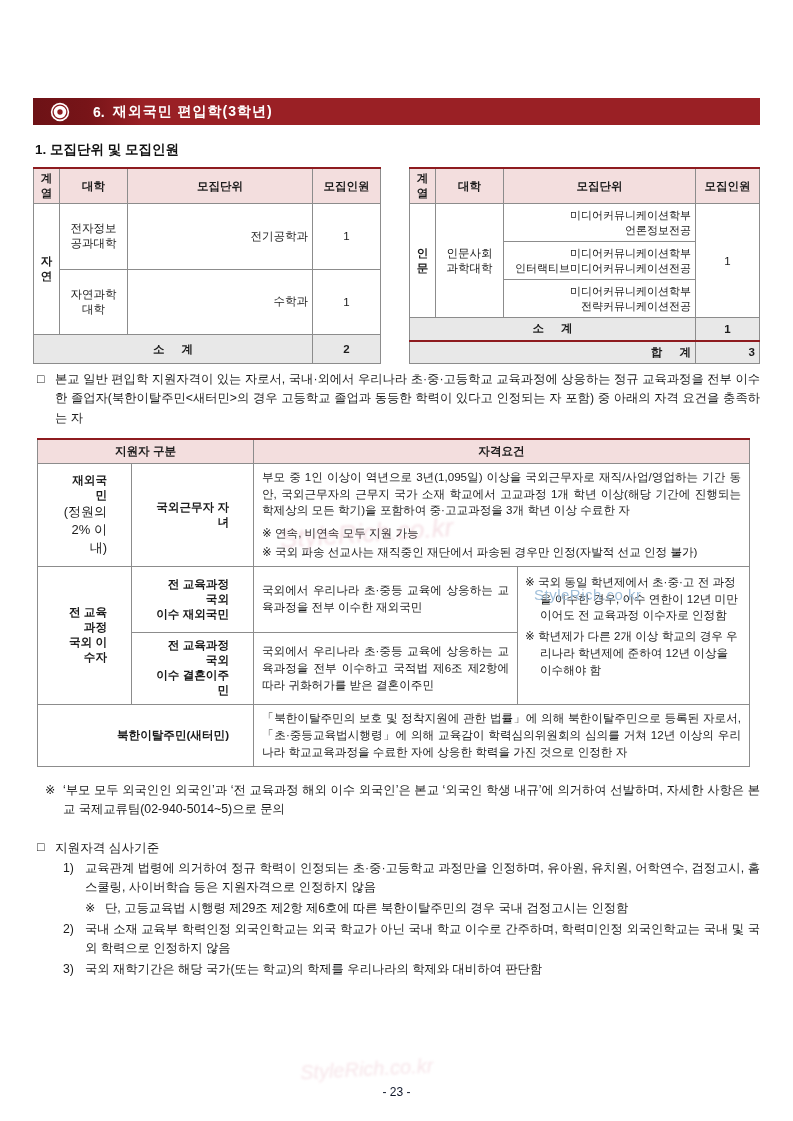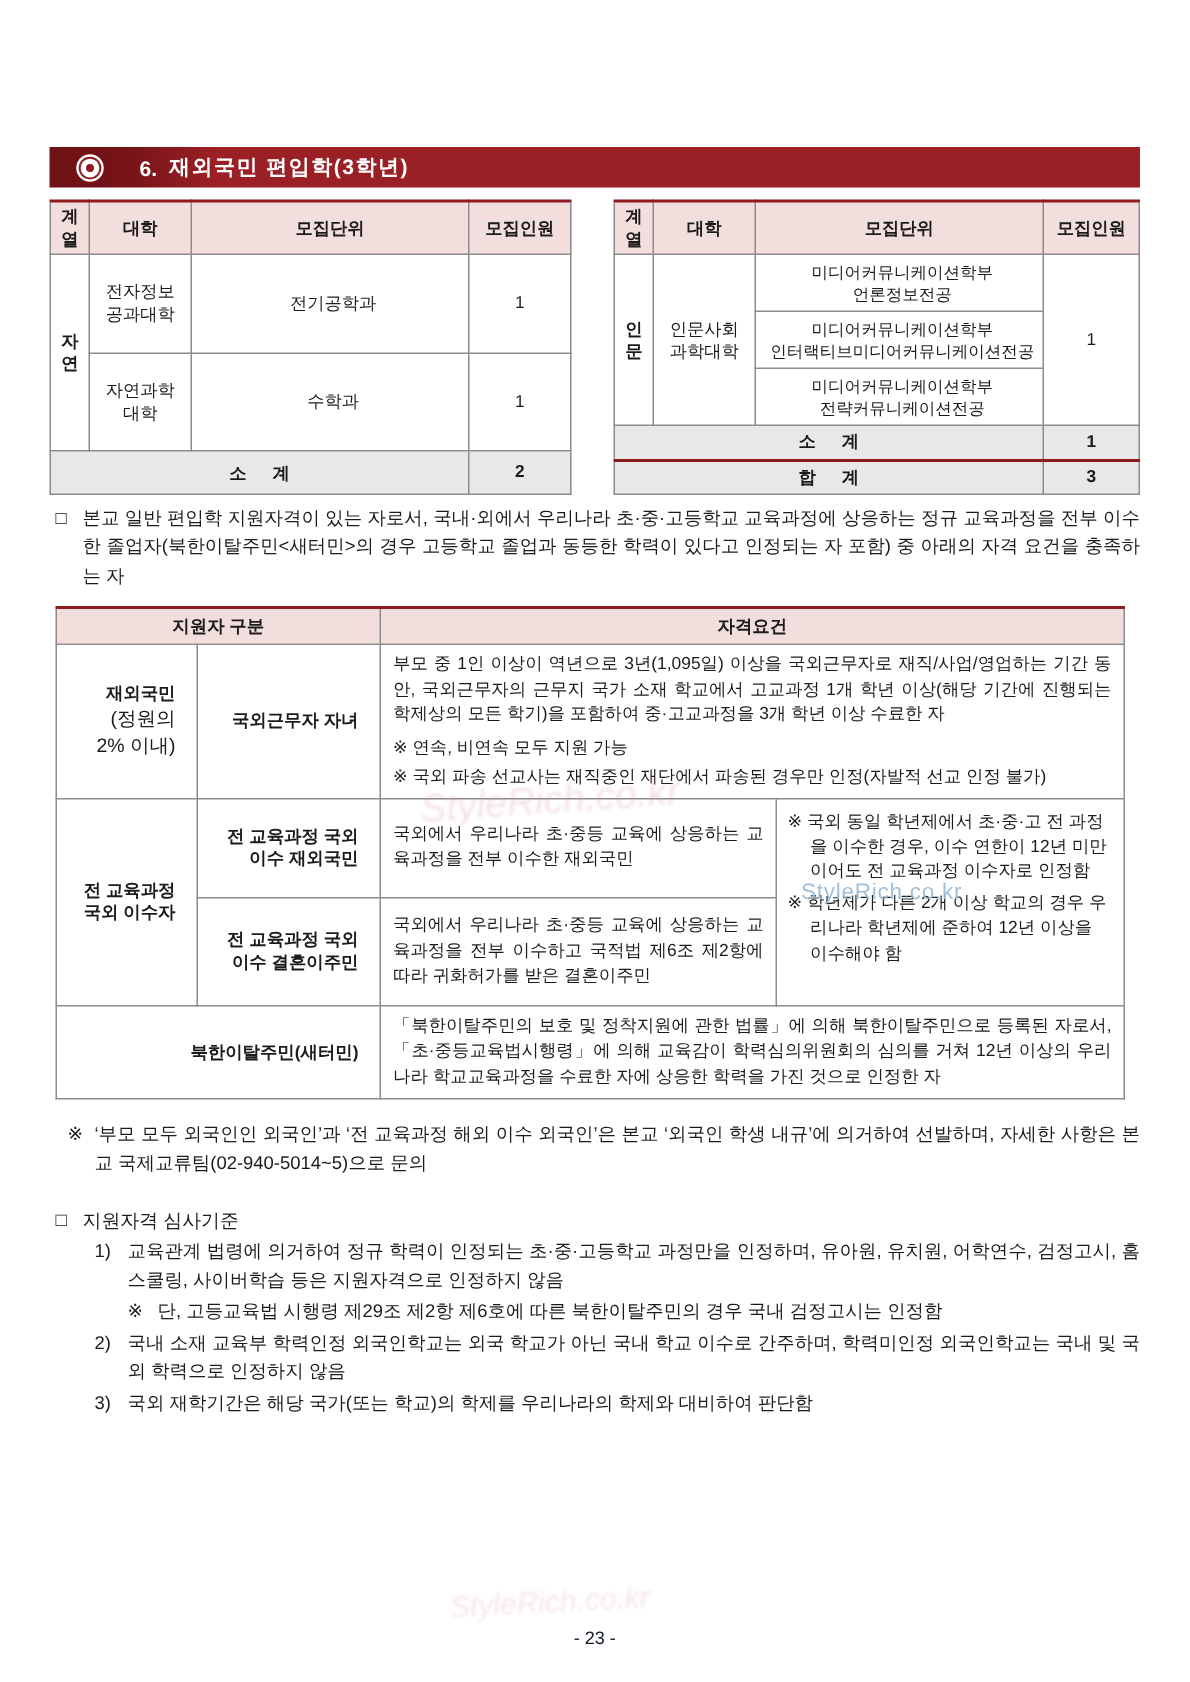--- a/index.html
+++ b/index.html
@@ -22,31 +22,31 @@
   .bullet-para { display:flex; margin:6px 0 0 4px; }
   .bullet-para .marker { flex:0 0 18px; }
   .bullet-para .ptext { flex:1; }
   .bold { font-weight:bold; }
 
   
   .tables-row { display:flex; justify-content:space-between; margin-top:8px; }
   table.t1 { border-collapse:collapse; border-top:2.5px solid #8e1b1f; font-size:11.5px; table-layout:fixed; }
   table.t1 th, table.t1 td { border:1px solid #8c8c8c; text-align:center; vertical-align:middle; padding:2px 4px; }
   table.t1 thead th { background:#f3dede; font-weight:bold; height:30px; }
-  table.t1 td.left { text-align:center; padding-left:8px;font-family:Liberation Serif, serif; }
+  table.t1 td.left { text-align:right; padding-left:8px;font-family:Liberation Serif, serif; }
   table.t1 tr.sum td { background:#e8e8e8; font-weight:bold; height:23px; }
   table.t1 tr.sum td.lab { word-spacing:14px; }
-  table.t1 tr.total td { border-top:2px solid #8e1b1f; }
+  table.t1 tr.total td { border-top:2px solid #8e1b1f;text-align:right; }
   .pre { white-space:pre-line; }
   .row-h { height:52px; }
   .row-u { height:38px; font-size:11px; }
 
   
   table.qual { border-collapse:collapse; border-top:2.5px solid #8e1b1f; font-size:11.6px; table-layout:fixed; width:712px; margin:10px 0 0 4px; }
-  table.qual th, table.qual td { border:1px solid #8c8c8c; padding:3px 14px; vertical-align:middle; }
+  table.qual th, table.qual td { border:1px solid #8c8c8c; padding:3px 24px; vertical-align:middle; }
   table.qual thead th { background:#f3dede; font-weight:bold; text-align:center; height:24px; }
   table.qual td.cat { text-align:right; font-weight:bold; }
   table.qual td.cat .cat-sub { font-weight:normal; font-size:13px; }
   table.qual td.req { text-align:justify; line-height:1.45; padding:5px 8px; }
   table.qual td.top { vertical-align:top; }
   .hang { padding-left:15px; text-indent:-15px; line-height:1.45; margin-top:2px; }
 
   
   .note-para { display:flex; margin:14px 0 0 12px; }
   .note-para .marker { flex:0 0 18px; }
@@ -75,20 +75,21 @@
       <svg width="20" height="20" viewBox="0 0 24 24" aria-hidden="true">
         <circle cx="12" cy="12" r="11" fill="#ffffff"></circle>
         <circle cx="12" cy="12" r="8.3" fill="none" stroke="#8e1b1f" stroke-width="1.6"></circle>
         <circle cx="12" cy="12" r="3.2" fill="#8e1b1f"></circle>
       </svg>
     </div>
     <span class="bar-num">6.</span>
     <span class="bar-title">재외국민 편입학(3학년)</span>
   </div>
 
+  <div class="h2">1. 모집단위 및 모집인원</div>
 
   <div class="tables-row">
 
     <table class="t1" style="width:347px">
       <colgroup>
           <col style="width:26px">
           <col style="width:68px">
           <col style="width:185px">
           <col style="width:68px">
         </colgroup>

